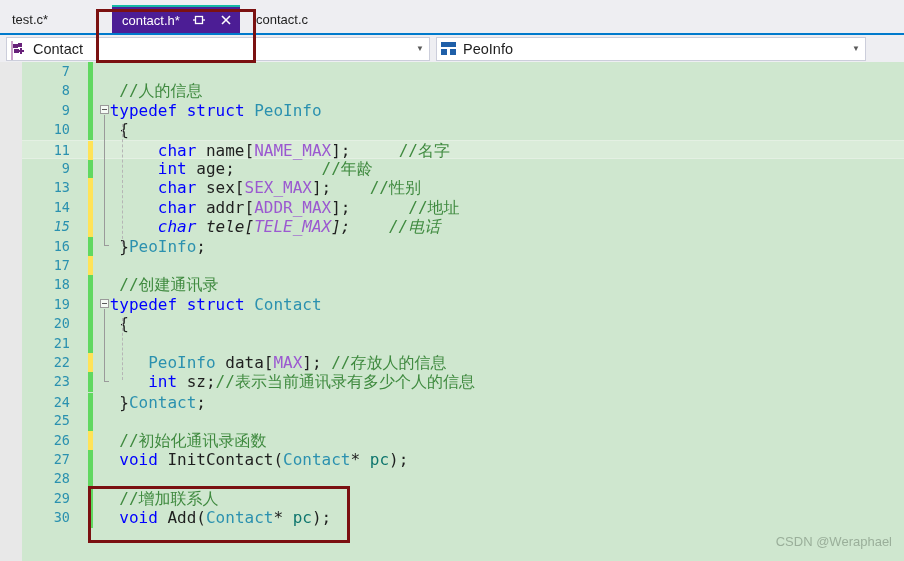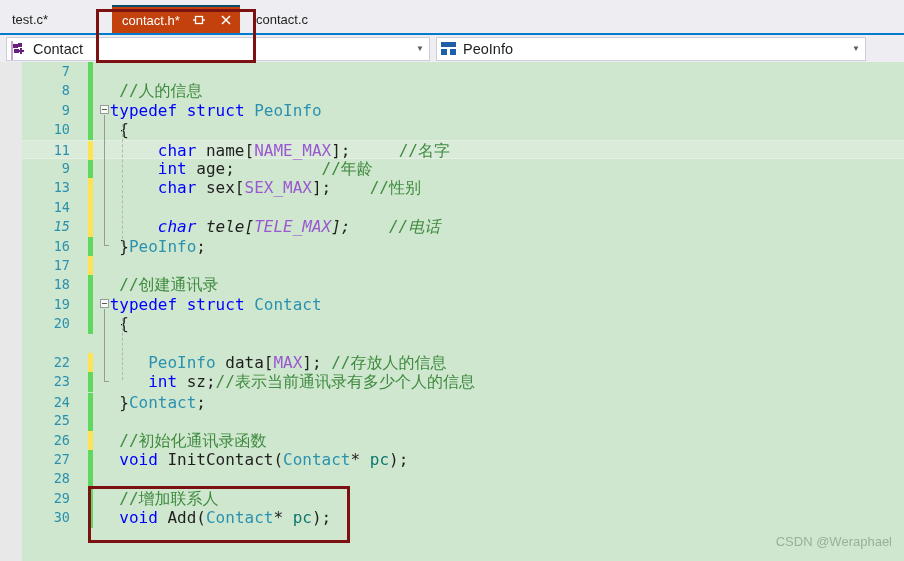--- a/index.html
+++ b/index.html
@@ -40,23 +40,23 @@
     box-sizing: border-box;
     padding: 0 8px;
   }
   .tab.inactive {
     background: #eeeef2;
   }
   .tab.active {
     top: 5px;
     height: 28px;
     line-height: 28px;
-    background: #c2410c;
+    background: #4c1d95;
     color: #ffffff;
-    border-top: 2px solid #0c4a6e;
+    border-top: 2px solid #14b8a6;
     padding: 0 7px 0 10px;
   }
   .tab-label { display: inline-block; vertical-align: top; }
   .tab-icons {
     display: inline-block;
     vertical-align: top;
     margin-left: 9px;
   }
   .pin-ico, .close-ico {
     display: inline-block;
@@ -373,20 +373,25 @@
         <div class="row" style="top: 310.4px;">
           <div class="lnum">23</div>
           <div class="chgbar chg-green"></div>
           <div class="codeline"><span class="pln">     </span><span class="kw">int</span><span class="pln"> sz;</span><span class="cmt">//表示当前通讯录有多少个人的信息</span></div>
         </div>
         <div class="row" style="top: 291px;">
           <div class="lnum">22</div>
           <div class="chgbar chg-yellow"></div>
           <div class="codeline"><span class="pln">     </span><span class="typ">PeoInfo</span><span class="pln"> data[</span><span class="mac">MAX</span><span class="pln">]; </span><span class="cmt">//存放人的信息</span></div>
         </div>
+        <div class="row" style="top: 271.6px;">
+          <div class="lnum">21</div>
+          <div class="chgbar chg-green"></div>
+          <div class="codeline"></div>
+        </div>
         <div class="row" style="top: 252.2px;">
           <div class="lnum">20</div>
           <div class="chgbar chg-green"></div>
           <div class="codeline"><span class="pln">  {</span></div>
         </div>
         <div class="row" style="top: 232.8px;">
           <div class="lnum">19</div>
           <div class="chgbar chg-green"></div>
           <div class="codeline"><span class="pln"> </span><span class="kw">typedef</span><span class="pln"> </span><span class="kw">struct</span><span class="pln"> </span><span class="typ">Contact</span></div>
         </div>
@@ -406,20 +411,21 @@
           <div class="codeline"><span class="pln">  }</span><span class="typ">PeoInfo</span><span class="pln">;</span></div>
         </div>
         <div class="row" style="top: 155.2px; font-style: italic;">
           <div class="lnum">15</div>
           <div class="chgbar chg-yellow"></div>
           <div class="codeline"><span class="pln">      </span><span class="kw">char</span><span class="pln"> tele[</span><span class="mac">TELE_MAX</span><span class="pln">];    </span><span class="cmt">//电话</span></div>
         </div>
         <div class="row" style="top: 135.8px;">
           <div class="lnum">14</div>
           <div class="chgbar chg-yellow"></div>
+          <div class="codeline"><span class="pln">      </span><span class="kw">char</span><span class="pln"> addr[</span><span class="mac">ADDR_MAX</span><span class="pln">];      </span><span class="cmt">//地址</span></div>
         </div>
         <div class="row" style="top: 116.4px;">
           <div class="lnum">13</div>
           <div class="chgbar chg-yellow"></div>
           <div class="codeline"><span class="pln">      </span><span class="kw">char</span><span class="pln"> sex[</span><span class="mac">SEX_MAX</span><span class="pln">];    </span><span class="cmt">//性别</span></div>
         </div>
         <div class="row" style="top: 97px;">
           <div class="lnum">9</div>
           <div class="chgbar chg-green"></div>
           <div class="codeline"><span class="pln">      </span><span class="kw">int</span><span class="pln"> age;         </span><span class="cmt">//年龄</span></div>

